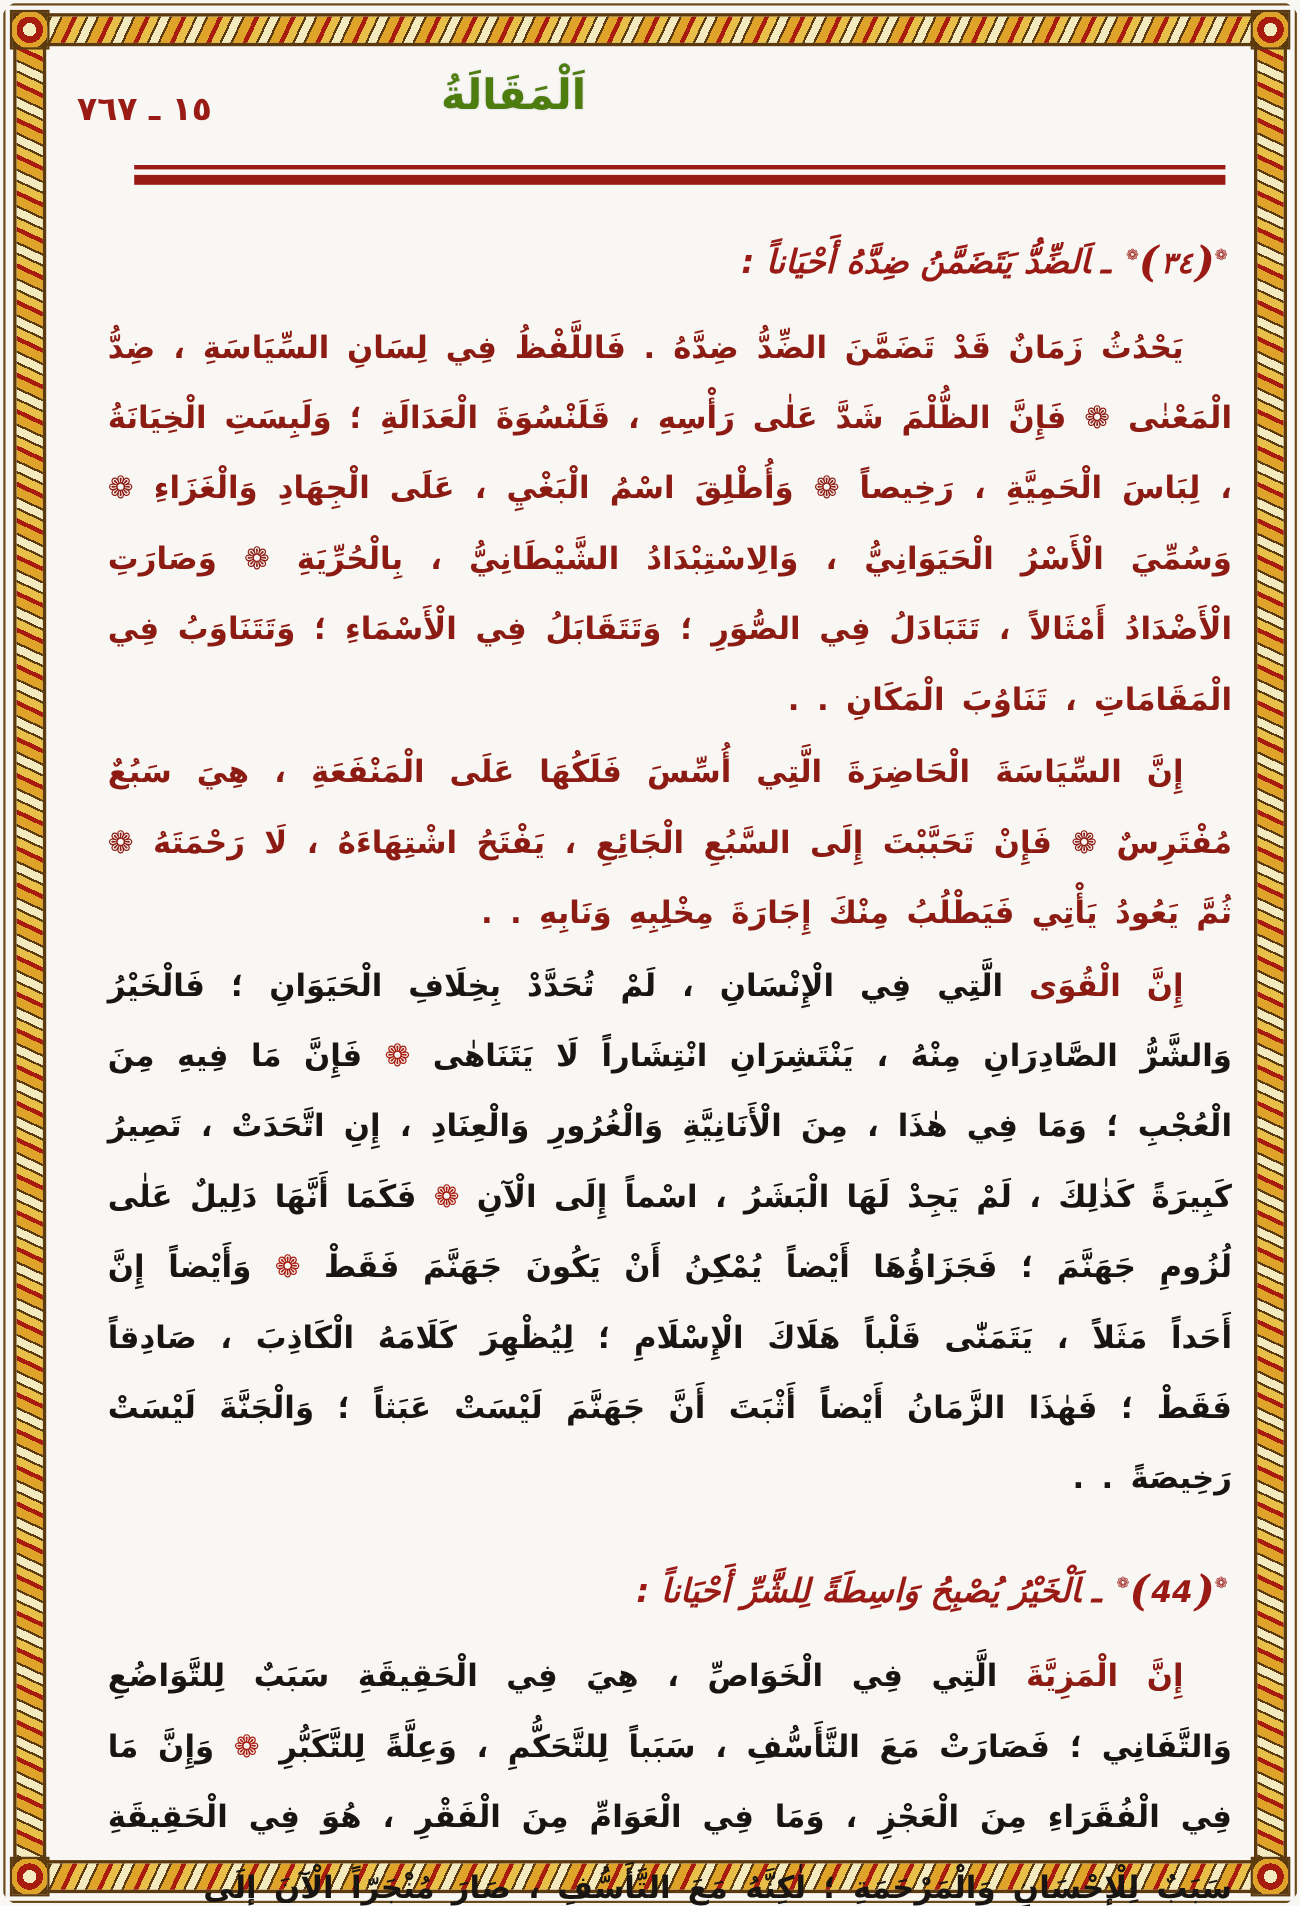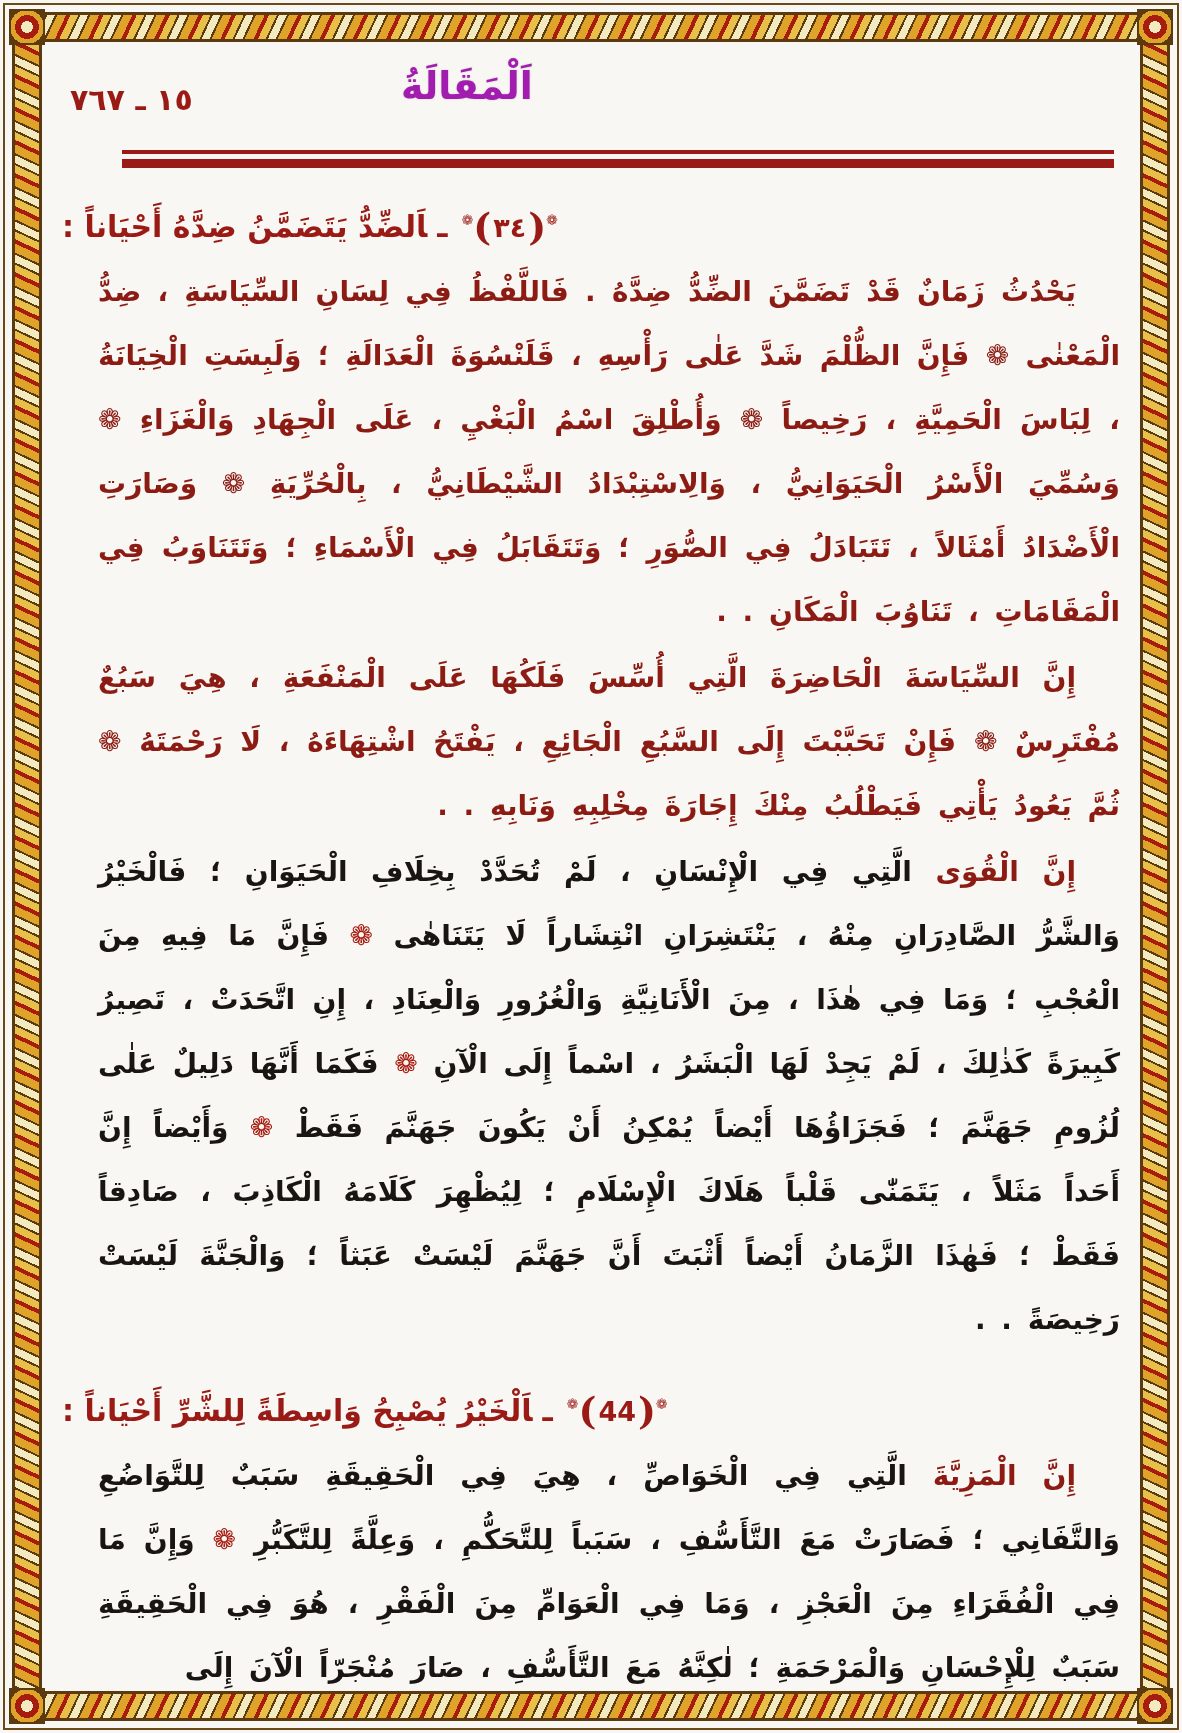--- a/index.html
+++ b/index.html
@@ -6,21 +6,21 @@
     --page-bg:#f8f7f4; --accent-red:#9a1b16; --ink-red:#8c1c13; --ink-black:#181512;
     --border-gold:#dfa32a; --border-cream:#f3eac0; --border-red:#a81c10; --border-brown:#5c3a10;
   }
   *{box-sizing:border-box; margin:0; padding:0;}
   html,body{margin:0;}
   body{
     width:1182px; height:1733px; overflow:hidden;
     background:var(--page-bg);
     font-family:"DejaVu Sans", sans-serif;
   }
-  .page{position:relative; width:1182px; height:1733px; background:var(--page-bg); overflow:hidden;}
+  .page{position:relative; width:1182px; height:1733px; background:var(--page-bg); overflow:hidden;border-radius:23px;}
 
   
   .outer-line{position:absolute; inset:3px; border:2px solid #6b4a1a; pointer-events:none;}
   .band{position:absolute; pointer-events:none;}
   .band.h{
     left:12px; right:12px; height:30px;
     border-top:3px solid var(--border-brown); border-bottom:3px solid var(--border-brown);
     background:repeating-linear-gradient(115deg,
       var(--border-brown) 0 2px, var(--border-cream) 2px 9px,
       var(--border-brown) 9px 11px, var(--border-gold) 11px 19px,
@@ -49,35 +49,36 @@
   .content{position:absolute; top:58px; right:62px; left:62px; bottom:58px;}
 
   .header{position:relative; height:82px;}
   .page-num{
     position:absolute; left:8px; top:24px;
     font-size:30px; font-weight:bold; color:var(--accent-red); letter-spacing:2px;
   }
   .title-wrap{position:relative; text-align:center; padding-top:16px;}
   .ghost-title{
     position:absolute; top:6px; left:50%; transform:translateX(-190px);
-    font-size:38px; font-weight:bold; color:#a21caf;
+    font-size:38px; font-weight:bold; color:#4d7c0f;
     text-shadow:0 0 2px #c9c9c9; z-index:1; white-space:nowrap;
   }
   .page-title{
     position:relative; z-index:2;
     font-size:34px; font-weight:bold; color:var(--accent-red);
   }
   .double-rule{margin:10px 6px 0 60px;}
   .rule-thin{height:4px; background:var(--accent-red); margin-bottom:5px;}
   .rule-thick{height:9px; background:var(--accent-red);}
 
   .sec-heading{
-    text-align:left; margin-top:24px; margin-bottom:4px;
-    font-size:30px; font-weight:bold; color:var(--accent-red); line-height:56px;
+    text-align:right; margin-top:24px; margin-bottom:4px;
+    font-size:30px; font-weight:bold; color:var(--accent-red); line-height:80px;
     white-space:nowrap;
+    font-style:italic;
   }
   .medallion{
     direction:ltr; unicode-bidi:isolate; display:inline-block; position:relative;
     color:var(--accent-red); padding:0 4px;
   }
   .medallion .paren{font-family:"DejaVu Serif", serif; font-size:38px; font-weight:bold; vertical-align:-3px;}
   .medallion .num{font-size:27px; font-weight:bold; padding:0 2px;}
   .medallion .flower{font-size:14px; vertical-align:12px; color:var(--accent-red);}
   .dash{padding:0 10px; font-weight:bold;}
 

